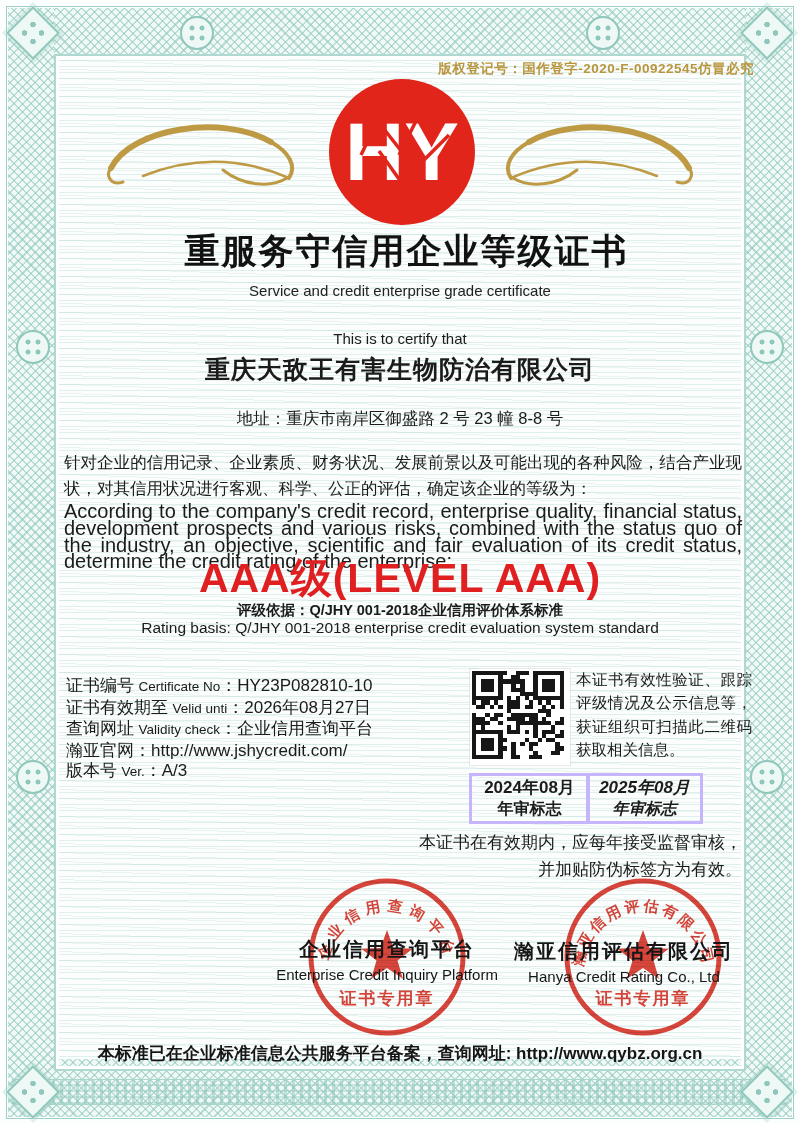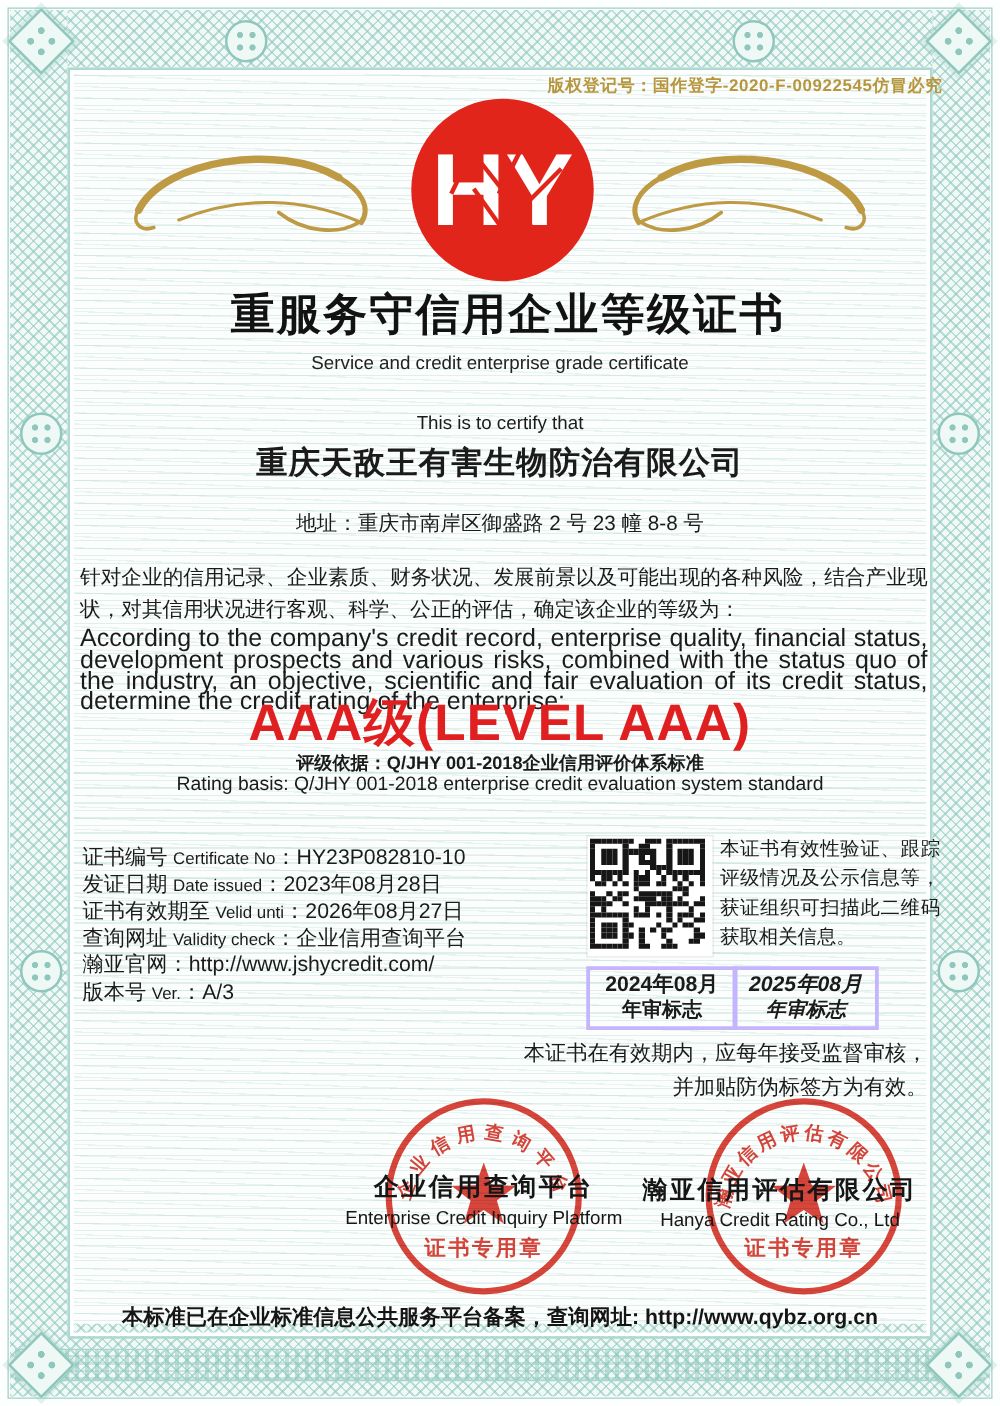--- a/index.html
+++ b/index.html
@@ -169,24 +169,20 @@
   <div class="abs ctr rating">AAA级(LEVEL AAA)</div>
   <div class="abs ctr basis-zh">评级依据：Q/JHY 001-2018企业信用评价体系标准</div>
   <div class="abs ctr basis-en">Rating basis: Q/JHY 001-2018 enterprise credit evaluation system standard</div>
 
   <div class="abs details">
     <div class="dline">
       <span class="dzh">证书编号</span>
       <span class="den">Certificate No</span><span class="dval">：HY23P082810-10</span>
     </div>
     <div class="dline">
-      <span class="dzh">发证日期</span>
-      <span class="den">Date issued</span><span class="dval">：2023年08月28日</span>
-    </div>
-    <div class="dline">
       <span class="dzh">证书有效期至</span>
       <span class="den">Velid unti</span><span class="dval">：2026年08月27日</span>
     </div>
     <div class="dline">
       <span class="dzh">查询网址</span>
       <span class="den">Validity check</span><span class="dval">：企业信用查询平台</span>
     </div>
     <div class="dline">
       <span class="dzh">瀚亚官网</span><span class="dval">：http://www.jshycredit.com/</span>
     </div>

